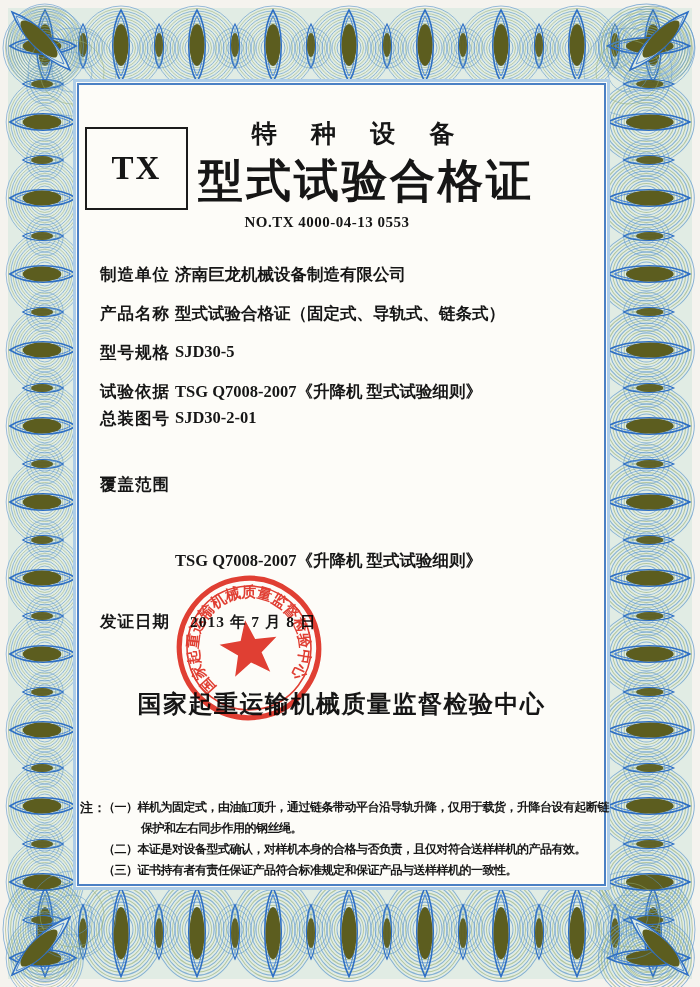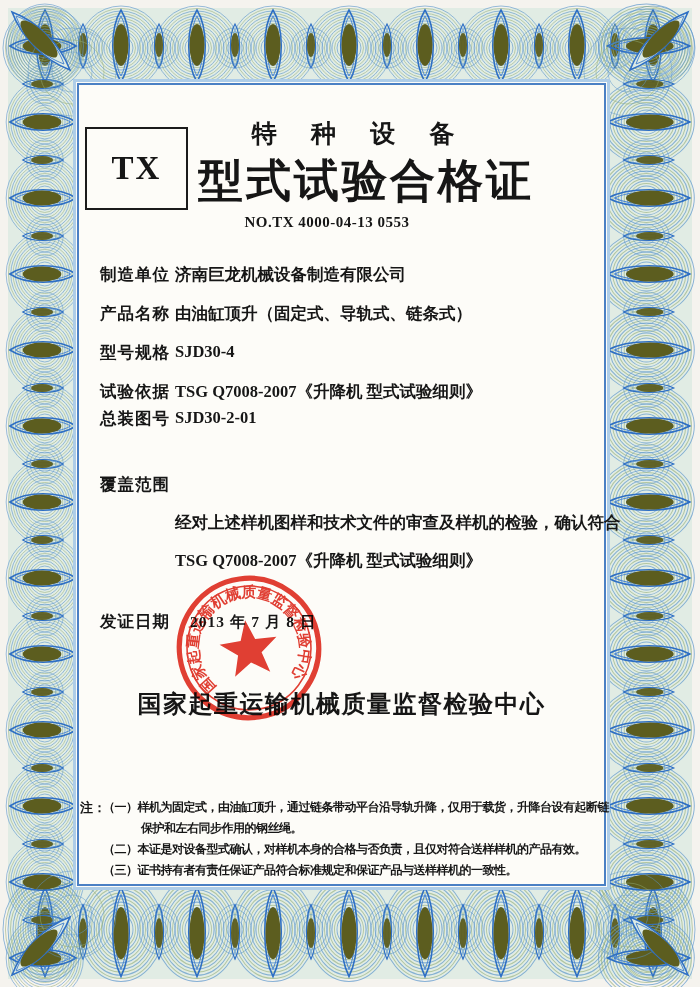--- a/index.html
+++ b/index.html
@@ -200,33 +200,32 @@
     <div class="abs tx-box">
       <span>TX</span>
     </div>
     <div class="abs main-title nowrap">型式试验合格证</div>
     <div class="abs cert-no nowrap">NO.TX 4000-04-13 0553</div>
 
     <div class="abs flabel r1 nowrap">制造单位</div>
     <div class="abs fvalue r1 nowrap">济南巨龙机械设备制造有限公司</div>
 
     <div class="abs flabel r2 nowrap">产品名称</div>
-    <div class="abs fvalue r2 nowrap">由油缸顶升（固定式、导轨式、链条式）</div>
+    <div class="abs fvalue r2 nowrap">型式试验合格证（固定式、导轨式、链条式）</div>
 
     <div class="abs flabel r3 nowrap">型号规格</div>
-    <div class="abs fvalue r3 nowrap">SJD30-4</div>
+    <div class="abs fvalue r3 nowrap">SJD30-5</div>
 
     <div class="abs flabel r4 nowrap">试验依据</div>
     <div class="abs fvalue r4 nowrap">TSG Q7008-2007《升降机 型式试验细则》</div>
 
     <div class="abs flabel r5 nowrap">总装图号</div>
     <div class="abs fvalue r5 nowrap">SJD30-2-01</div>
 
     <div class="abs flabel c0 nowrap">覆盖范围</div>
-    <div class="abs fvalue c1 nowrap">经对上述样机图样和技术文件的审查及样机的检验，确认符合</div>
     <div class="abs fvalue c2 nowrap">TSG Q7008-2007《升降机 型式试验细则》</div>
 
     <div class="abs flabel issue nowrap">发证日期</div>
     <div class="abs date nowrap">2013 年 7 月 8 日</div>
 
     <div class="abs authority nowrap">国家起重运输机械质量监督检验中心</div>
 
     <div class="abs note-label nowrap">注：</div>
     <div class="abs note n11">（一）样机为固定式，由油缸顶升，通过链条带动平台沿导轨升降，仅用于载货，升降台设有起断链</div>
     <div class="abs note n12">保护和左右同步作用的钢丝绳。</div>

